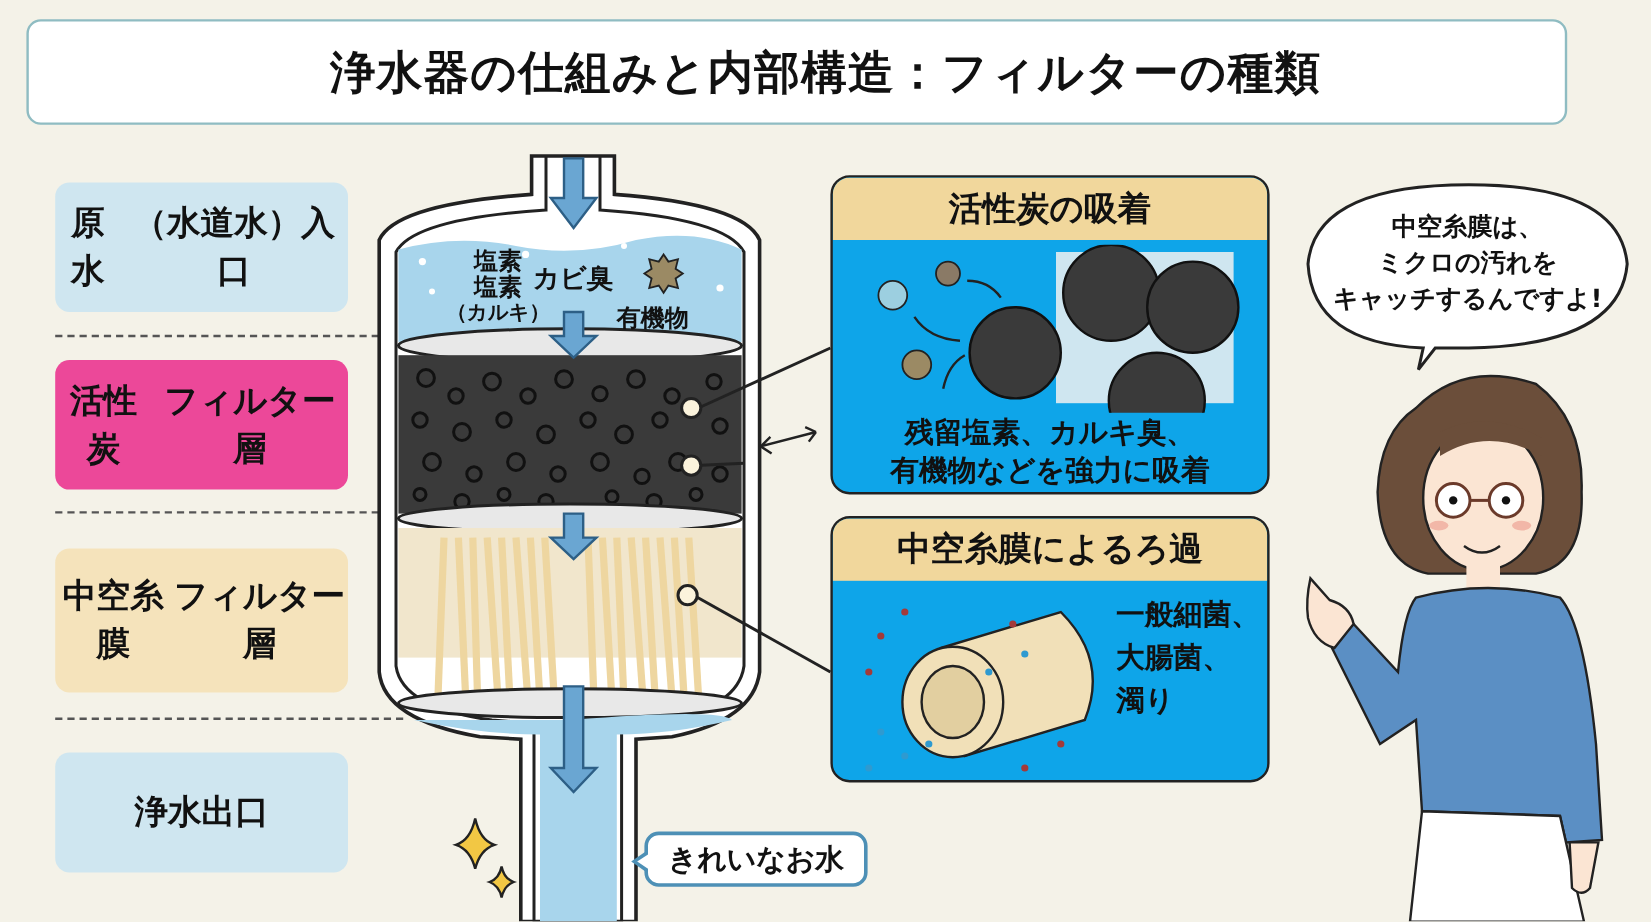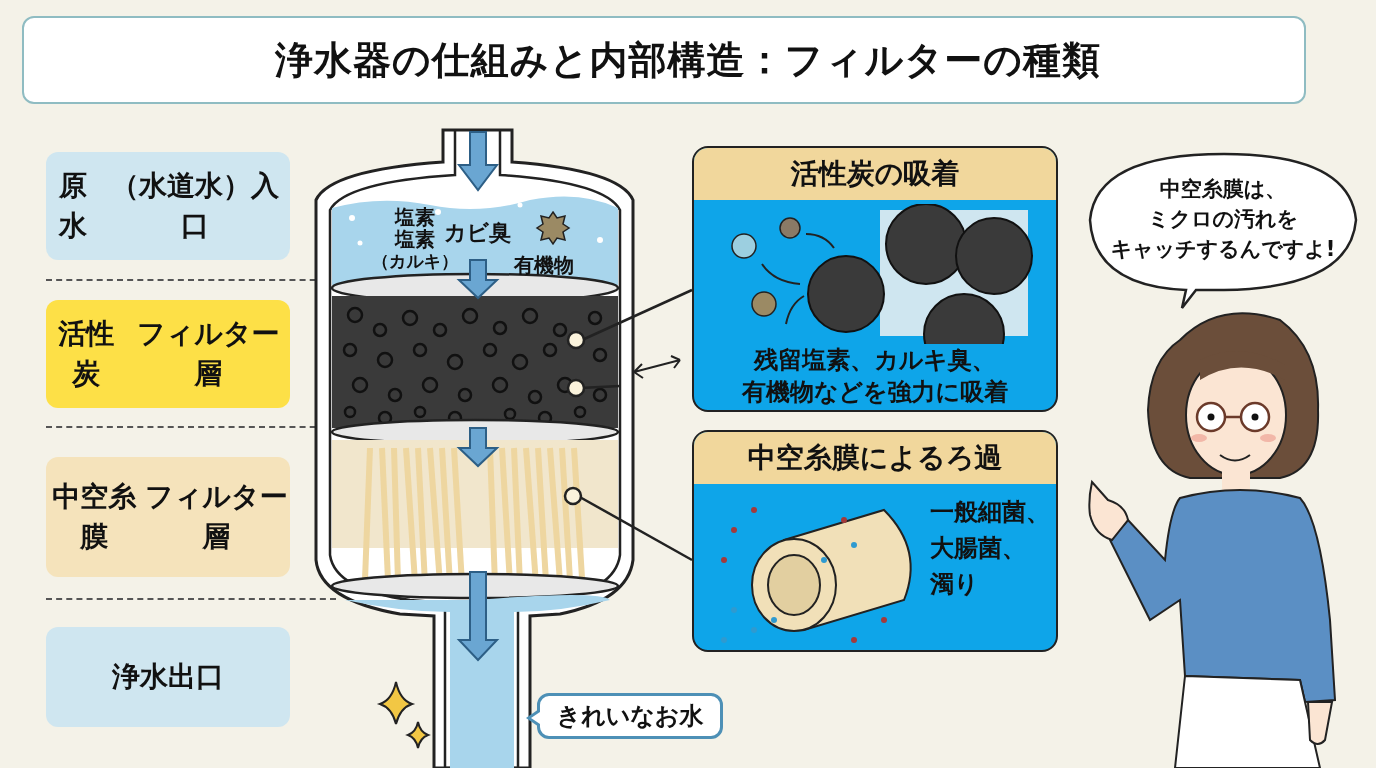--- a/index.html
+++ b/index.html
@@ -60,21 +60,21 @@
 
 <div class="title-box">
   <h1>浄水器の仕組みと内部構造：フィルターの種類</h1>
 </div>
 
 <div class="label-box" style="top:152px;height:108px;background:#cfe6f0;">
   <span>原水</span>
   <span>（水道水）入口</span>
 </div>
 <div class="divider" style="top:279px;"></div>
-<div class="label-box" style="top:300px;height:108px;background:#fde047;">
+<div class="label-box" style="top:300px;height:108px;background:#ec4899;">
   <span>活性炭</span>
   <span>フィルター層</span>
 </div>
 <div class="divider" style="top:426px;"></div>
 <div class="label-box" style="top:457px;height:120px;background:#f5e3bb;">
   <span>中空糸膜</span>
   <span>フィルター層</span>
 </div>
 <div class="divider" style="top:598px;"></div>
 <div class="label-box" style="top:627px;height:100px;background:#cfe6f0;">

